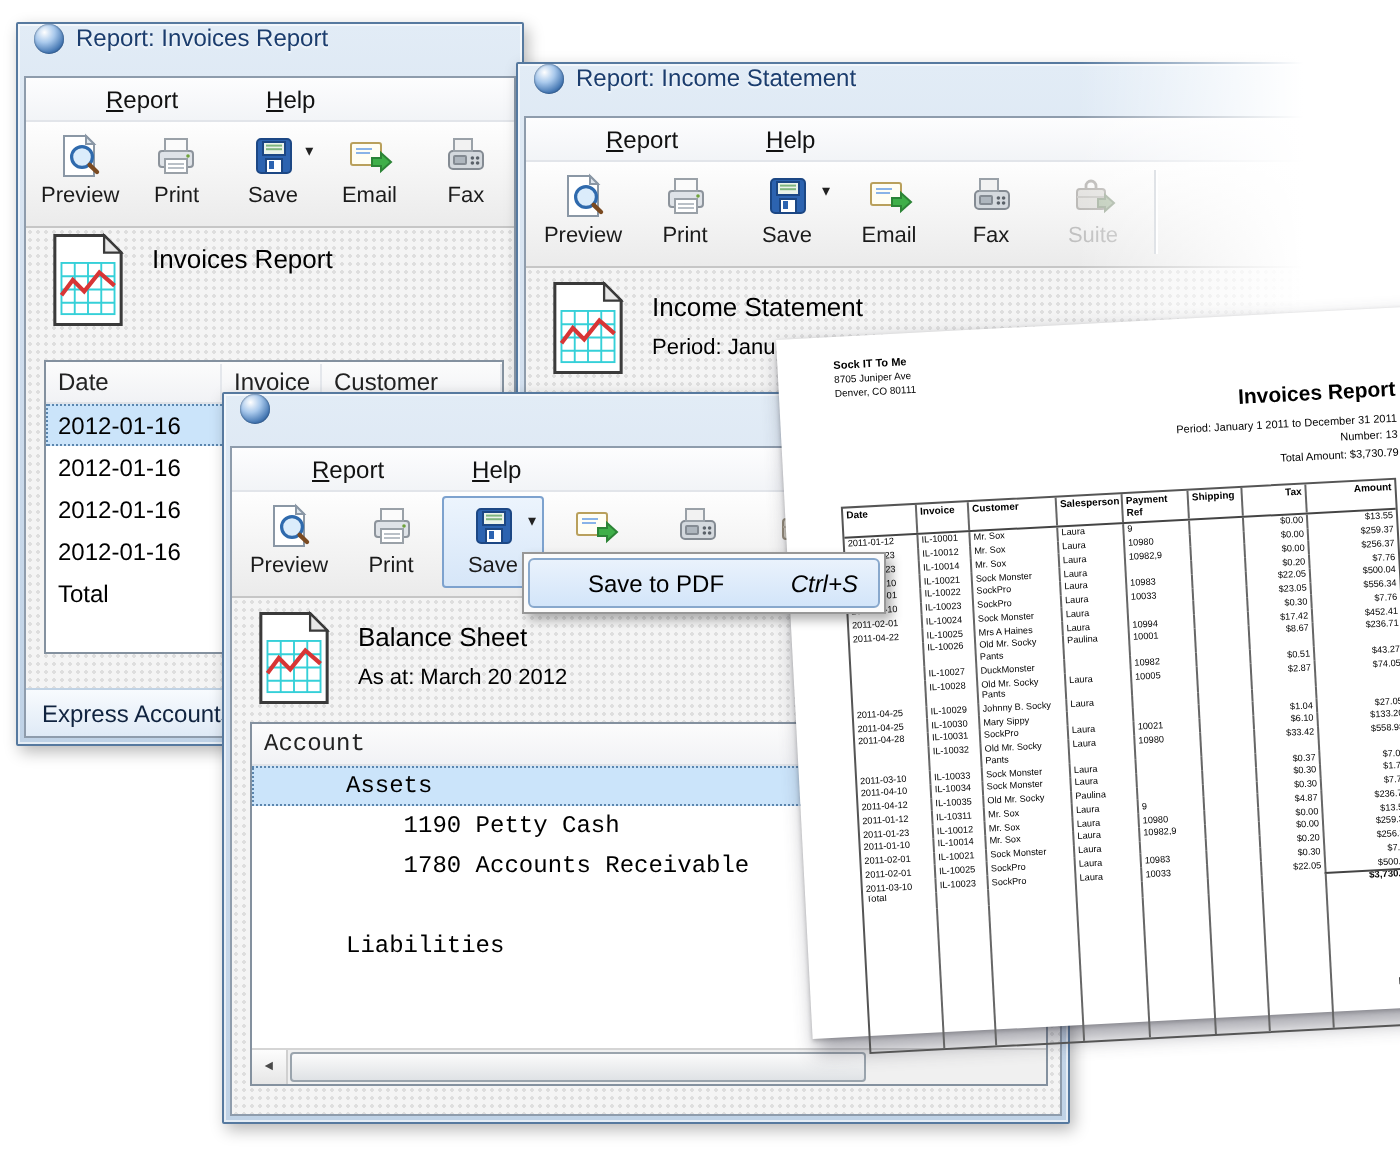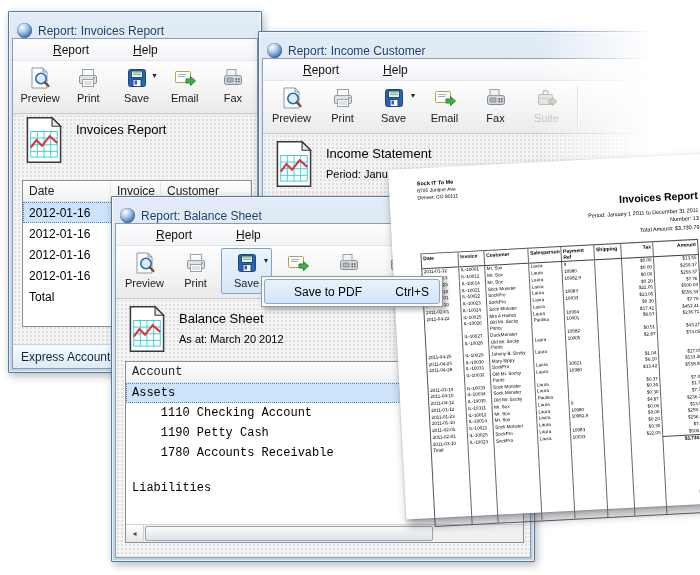--- a/index.html
+++ b/index.html
@@ -11,21 +11,21 @@
   .win{
     position:absolute;display:flex;flex-direction:column;
     background:linear-gradient(180deg,#e2ecf6 0%,#cfdded 45%,#bfd2e6 100%);
     border:1px solid #56799f;border-radius:1px;
     box-shadow:inset 0 0 0 1px rgba(255,255,255,.6),2px 3px 8px rgba(0,0,0,.28);
     padding:0 3px 3px 3px;box-sizing:border-box;
   }
   #win-invoices{left:8px;top:11px;width:254px;height:362px;z-index:1;}
   #win-income{left:258px;top:31px;width:400px;height:420px;z-index:2;}
   #win-balance{left:111px;top:196px;width:424px;height:366px;z-index:4;}
-  .titlebar{height:26px;display:flex;align-items:flex-end;gap:6px;padding:0 6px 0 5px;
+  .titlebar{height:26px;display:flex;align-items:flex-start;gap:6px;padding:0 6px 0 5px;
     color:#1b3d6e;font-size:12px;white-space:nowrap;overflow:hidden;}
   .title{text-shadow:0 1px 1px rgba(255,255,255,.85);}
   .appicon{width:15px;height:15px;border-radius:50%;flex:0 0 15px;
     background:radial-gradient(circle at 35% 28%,#ffffff,#a9c9ec 35%,#4779b4 70%,#20497e);
     box-shadow:inset 0 0 1px #16355c;}
   .winbody{flex:1;display:flex;flex-direction:column;background:#f4f4f4;
     border:1px solid #8e9cac;overflow:hidden;min-height:0;}
   .menubar{height:21px;flex:0 0 21px;background:linear-gradient(#fdfdfe,#f2f4f7);
     border-bottom:1px solid #e2e5ea;display:flex;align-items:center;padding-left:4px;
     font-size:12px;color:#111;}
@@ -53,21 +53,21 @@
   .list{position:absolute;background:#fff;border:1px solid #84919f;display:flex;
     flex-direction:column;font-size:12px;overflow:hidden;}
   #win-invoices .list{left:9px;right:5px;top:66px;bottom:17px;}
   #win-balance .list{left:9px;right:6px;top:62px;bottom:14px;font-family:Liberation Mono, monospace;}
   .lheader-wrap .lheader{display:flex;height:20px;align-items:center;
     background:linear-gradient(#fcfcfc,#f1f2f5);border-bottom:1px solid #e0e3e8;color:#222;}
   .lheader .cell{padding:2px 6px;border-right:1px solid #e4e7ec;box-sizing:border-box;
     overflow:hidden;white-space:nowrap;}
   .lrows{flex:1;overflow:hidden;}
   .lrows .lrow{height:21px;display:flex;align-items:center;}
-  #win-balance .lrows .lrow{height:20px;}
+  #win-balance .lrows .lrow{height:20px;padding-left:41px;}
   #win-balance .lrows .lrow:nth-child(6){height:10px;}
   .lrow .cell{padding:0 6px;white-space:pre;overflow:hidden;box-sizing:border-box;}
   #win-invoices .cell.c0{width:88px;flex:0 0 88px;}
   #win-invoices .cell.c1{width:50px;flex:0 0 50px;}
   #win-invoices .cell.c2{flex:1;}
   #win-balance .cell.c0{flex:1;}
   #win-invoices .lrows .lrow:first-child,
   #win-balance .lrows .lrow:first-child{
     background:#cbe4fa;outline:1px dotted #5c86ae;outline-offset:-1px;}
   .hscroll{height:17px;flex:0 0 17px;border-top:1px solid #d5d5d5;background:#f0f0f0;
@@ -77,21 +77,21 @@
     border-right:1px solid #d0d0d0;}
   .hthumb{width:72%;background:linear-gradient(#fbfbfb,#dfe2e5);border:1px solid #9aa4ad;
     border-radius:2px;margin:1px 0 1px 1px;}
   
   .popup{position:absolute;left:261px;top:276px;width:182px;z-index:10;background:#fbfbfb;
     border:1px solid #979797;box-shadow:3px 3px 5px rgba(0,0,0,.3);padding:2px;box-sizing:border-box;}
   .popup::before{content:"";position:absolute;left:26px;top:2px;bottom:2px;width:1px;background:#e4e4e4;}
   .popup-item{height:25px;display:flex;align-items:center;padding:0 10px 0 29px;
     font-size:12px;color:#000;position:relative;box-sizing:border-box;border:1px solid transparent;}
   .popup-item.hl{background:linear-gradient(#eaf2fc,#d3e5f9);border-color:#88a8cc;border-radius:3px;text-align:center;}
-  .shortcut{margin-left:auto;}
+  .shortcut{margin-left:auto;font-style:italic;}
   
   .fade{position:absolute;left:538px;top:23px;width:162px;height:200px;z-index:3;
     background:linear-gradient(to right,rgba(255,255,255,0),#ffffff 70%);}
   
   .paper{position:absolute;left:388px;top:170px;width:330px;height:350px;z-index:5;
     background:#fff;transform:rotate(-3deg);transform-origin:0 0;
     box-shadow:3px 6px 10px 1px rgba(60,60,75,.45),0 1px 2px rgba(0,0,0,.25);
     padding:12px 14px 8px 28px;box-sizing:border-box;color:#000;}
   .company{font-size:5px;line-height:1.35;}
   .company .cline:first-child{font-weight:bold;font-size:5.5px;}
@@ -252,21 +252,21 @@
           </div>
       </div>
     </div>
     <div class="statusbar">Express Accounts</div>
   </div>
 </div>
 
 <div class="win" id="win-income">
   <div class="titlebar">
     <span class="appicon"></span>
-    <span class="title">Report: Income Customer</span>
+    <span class="title">Report: Income Statement</span>
   </div>
   <div class="winbody">
     <div class="menubar">
       <span class="menu-item">Report</span>
       <span class="menu-item">Help</span>
     </div>
     <div class="toolbar">
       <div class="tbtn">
         <span class="ticon">
             <svg width="24" height="24" viewBox="0 0 24 24">
@@ -366,21 +366,20 @@
       </div>
     </div>
   </div>
 </div>
 
 <div class="fade"></div>
 
 <div class="win" id="win-balance">
   <div class="titlebar">
     <span class="appicon"></span>
-    <span class="title">Report: Balance Sheet</span>
   </div>
   <div class="winbody">
     <div class="menubar">
       <span class="menu-item">Report</span>
       <span class="menu-item">Help</span>
     </div>
     <div class="toolbar">
       <div class="tbtn">
         <span class="ticon">
             <svg width="24" height="24" viewBox="0 0 24 24">
@@ -481,23 +480,20 @@
         <div class="lheader-wrap">
             <div class="lheader">
               <span class="cell c0">Account</span>
             </div>
           </div>
         <div class="lrows">
             <div class="lrow">
               <span class="cell c0">Assets</span>
             </div>
             <div class="lrow">
-              <span class="cell c0">    1110 Checking Account</span>
-            </div>
-            <div class="lrow">
               <span class="cell c0">    1190 Petty Cash</span>
             </div>
             <div class="lrow">
               <span class="cell c0">    1780 Accounts Receivable</span>
             </div>
             <div class="lrow">
               <span class="cell c0"> </span>
             </div>
             <div class="lrow">
               <span class="cell c0">Liabilities</span>

